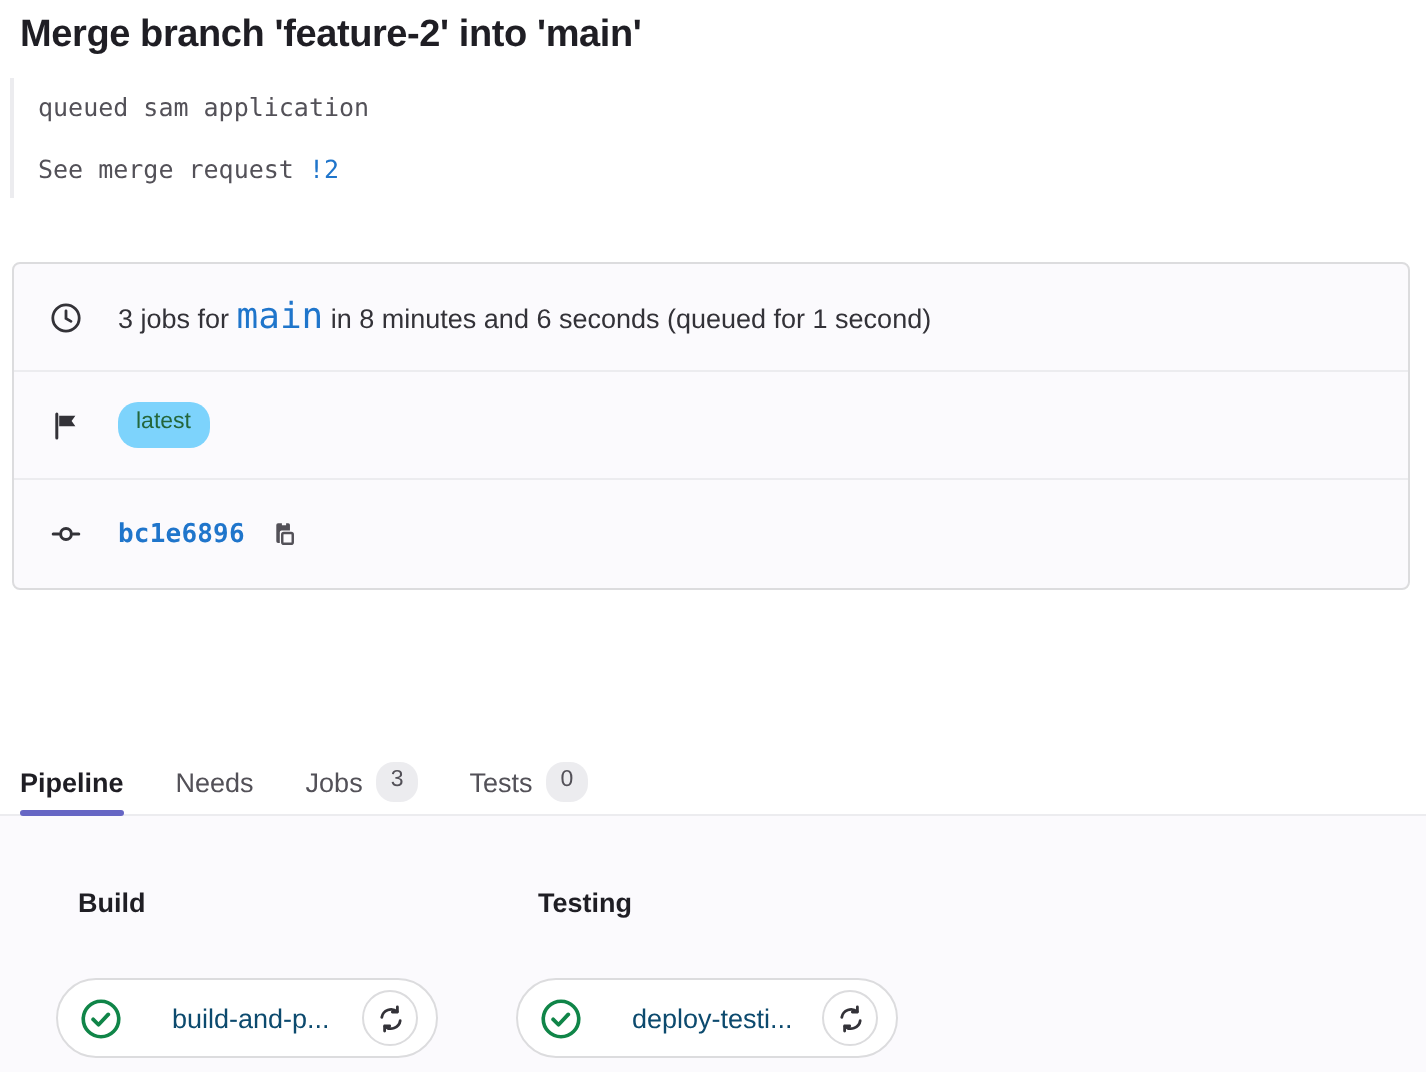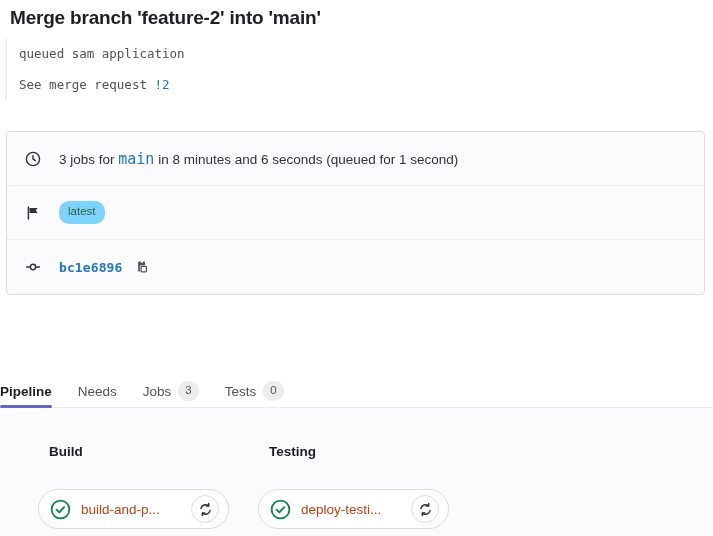--- a/index.html
+++ b/index.html
@@ -89,21 +89,21 @@
     align-items: center;
     justify-content: center;
     color: #333238;
   }
   .info-text {
     white-space: nowrap;
   }
   .branch-link {
     color: #1f75cb;
     font-family: "DejaVu Sans Mono", monospace;
-    font-size: 15px;
+    font-size: 18px;
   }
   .sha-link {
     color: #1f75cb;
     font-family: "DejaVu Sans Mono", monospace;
     font-size: 13px;
     font-weight: bold;
     letter-spacing: 0.1px;
   }
   .copy-btn {
     margin-left: 12px;
@@ -129,20 +129,21 @@
   .tabs {
     position: absolute;
     left: 0;
     top: 375px;
     width: 713px;
     height: 33px;
     box-sizing: border-box;
     border-bottom: 1px solid #ececef;
     display: flex;
     align-items: flex-end;
+    padding-left: 10px;
   }
   .tab {
     display: flex;
     align-items: center;
     gap: 7px;
     height: 32px;
     padding: 0 13px;
     font-size: 13.5px;
     color: #535158;
     cursor: pointer;
@@ -214,23 +215,23 @@
   .status-icon {
     width: 21px;
     height: 21px;
     flex: 0 0 21px;
     display: flex;
     align-items: center;
     justify-content: center;
   }
   .job-name {
     flex: 1 1 auto;
-    margin-left: 10px;
+    margin-left: 25px;
     font-size: 13.5px;
-    color: #c2410c;
+    color: #0c4a6e;
     white-space: nowrap;
     overflow: hidden;
   }
   .retry-btn {
     width: 26px;
     height: 26px;
     flex: 0 0 26px;
     border: 1px solid #dcdcde;
     border-radius: 50%;
     background: #fff;
@@ -307,21 +308,21 @@
       <span class="tab-count">3</span>
     </div>
     <div class="tab">
       <span>Tests</span>
       <span class="tab-count">0</span>
     </div>
   </div>
 
   <div class="graph">
 
-    <div class="stage" style="left:14px;">
+    <div class="stage" style="left:4px;">
       <div class="stage-title">Build</div>
       <div class="job-pill">
         <span class="status-icon">
           <svg width="21" height="21" viewBox="0 0 22 22" fill="none">
             <circle cx="11" cy="11" r="9.3" stroke="#108548" stroke-width="1.9"></circle>
             <path d="M6.9 11.2l2.8 2.8 5.1-5.4" stroke="#108548" stroke-width="2" stroke-linecap="round" stroke-linejoin="round"></path>
           </svg>
         </span>
         <span class="job-name">build-and-p...</span>
         <span class="retry-btn">

